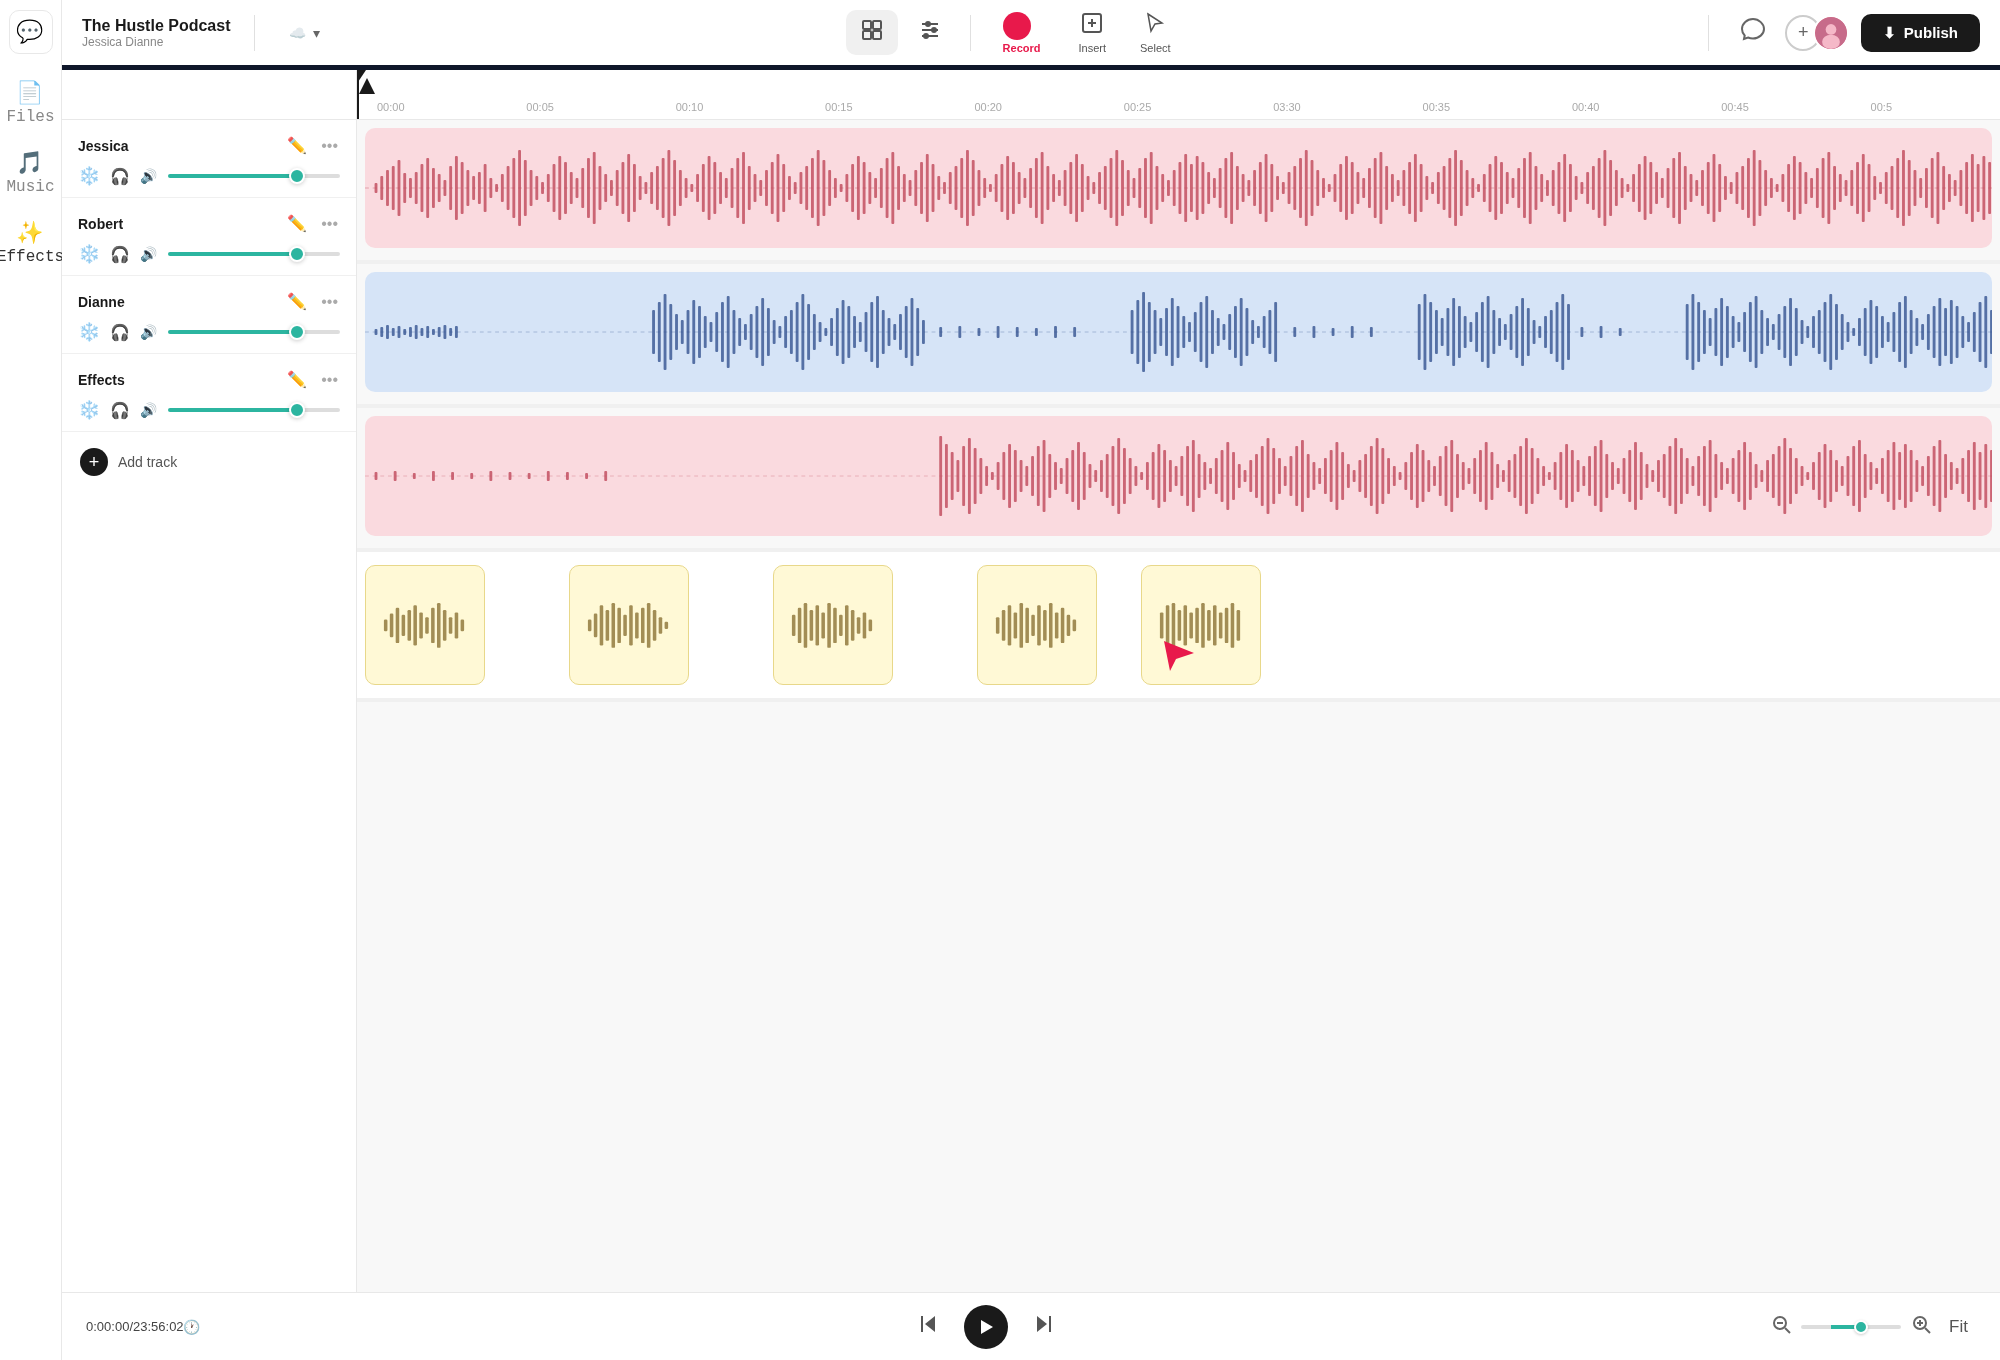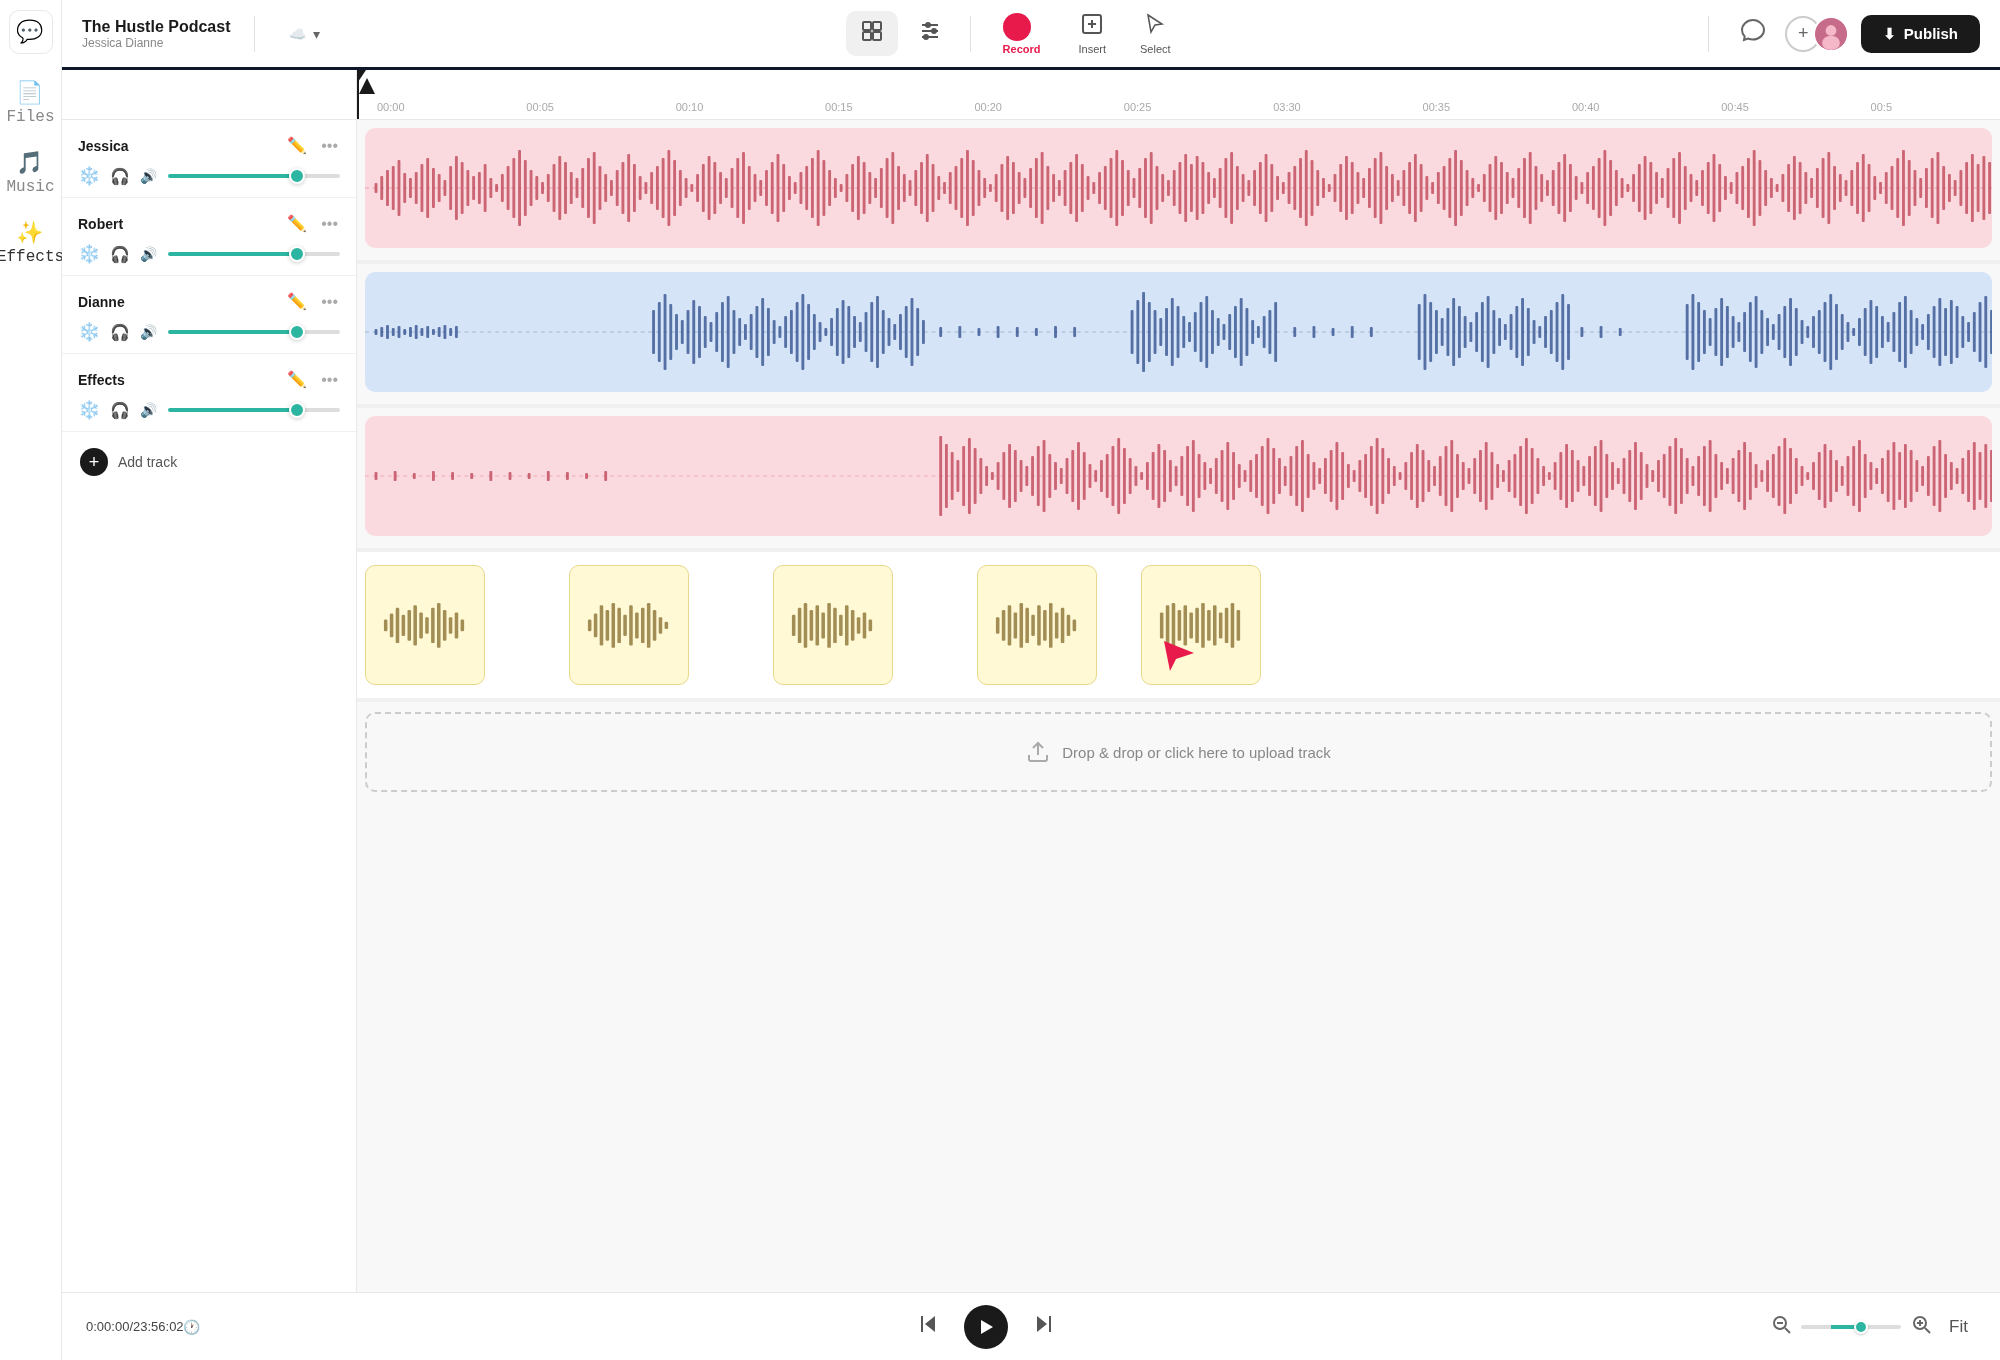--- a/index.html
+++ b/index.html
@@ -41,21 +41,21 @@
       flex: 1;
       display: flex;
       flex-direction: column;
       height: 1360px;
     }
 
     
     .header {
       height: 70px;
       background: #fff;
-      border-bottom: 3px solid #0f172a;
+      border-bottom: 5px solid #0f172a;
       display: flex;
       align-items: center;
       padding: 0 20px;
       gap: 16px;
     }
     .project-info { display: flex; flex-direction: column; }
     .project-title { font-size: 16px; font-weight: 600; color: #1a1a1a; }
     .project-subtitle { font-size: 12px; color: #888; }
     .header-divider { width: 1px; height: 36px; background: #e0e0e0; margin: 0 8px; }
     .cloud-btn {
@@ -1427,26 +1427,20 @@
             </div>
 
             <div class="pink-cursor" style="position:absolute;bottom:20px;left:50%;transform:translateX(-50%);">
               <svg width="30" height="30" viewBox="0 0 30 30">
                 <polygon points="0,0 30,12 12,18 6,30" fill="#e8194b"></polygon>
               </svg>
             </div>
           </div>
         </div>
 
-        <div class="upload-zone">
-          <svg width="24" height="24" viewBox="0 0 24 24" fill="none" stroke="#aaa" stroke-width="2">
-            <path d="M21 15v4a2 2 0 01-2 2H5a2 2 0 01-2-2v-4M17 8l-5-5-5 5M12 3v12"></path>
-          </svg>
-          <span>Drop &amp; drop or click here to upload track</span>
-        </div>
       </div>
     </div>
   </div>
 
   <div class="playback-bar">
     <div class="time-display">
       <span>0:00:00</span>
       <span>/</span>
       <span>23:56:02</span>
       <span style="font-size:14px;">🕐</span>

